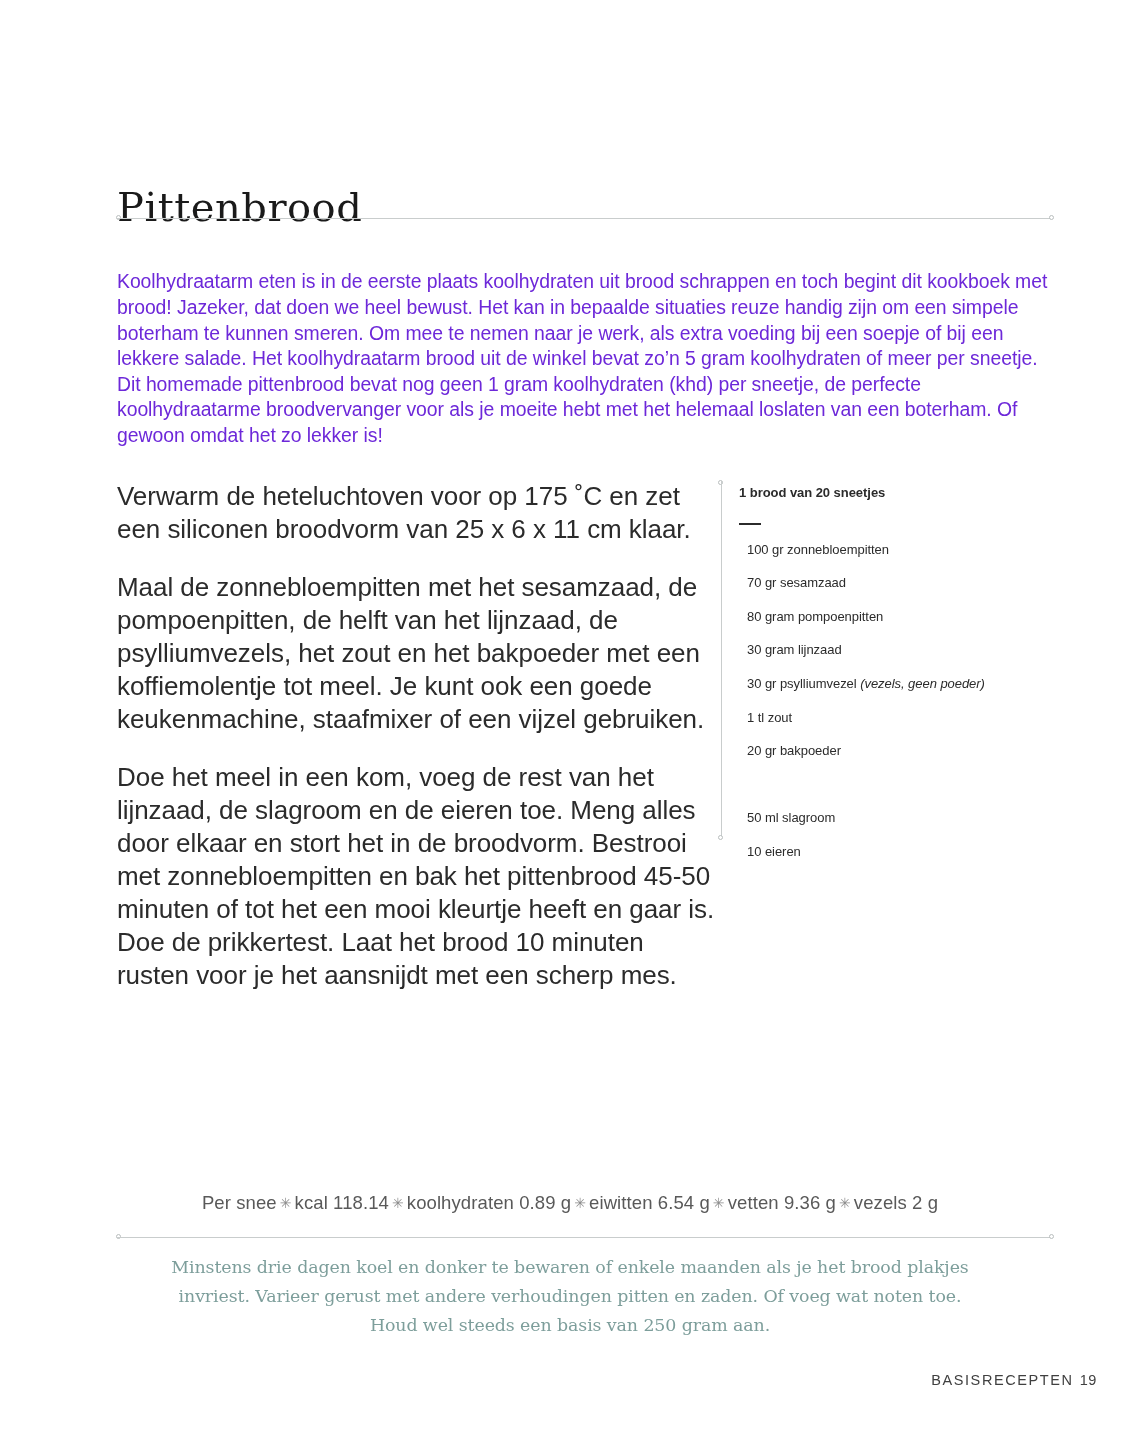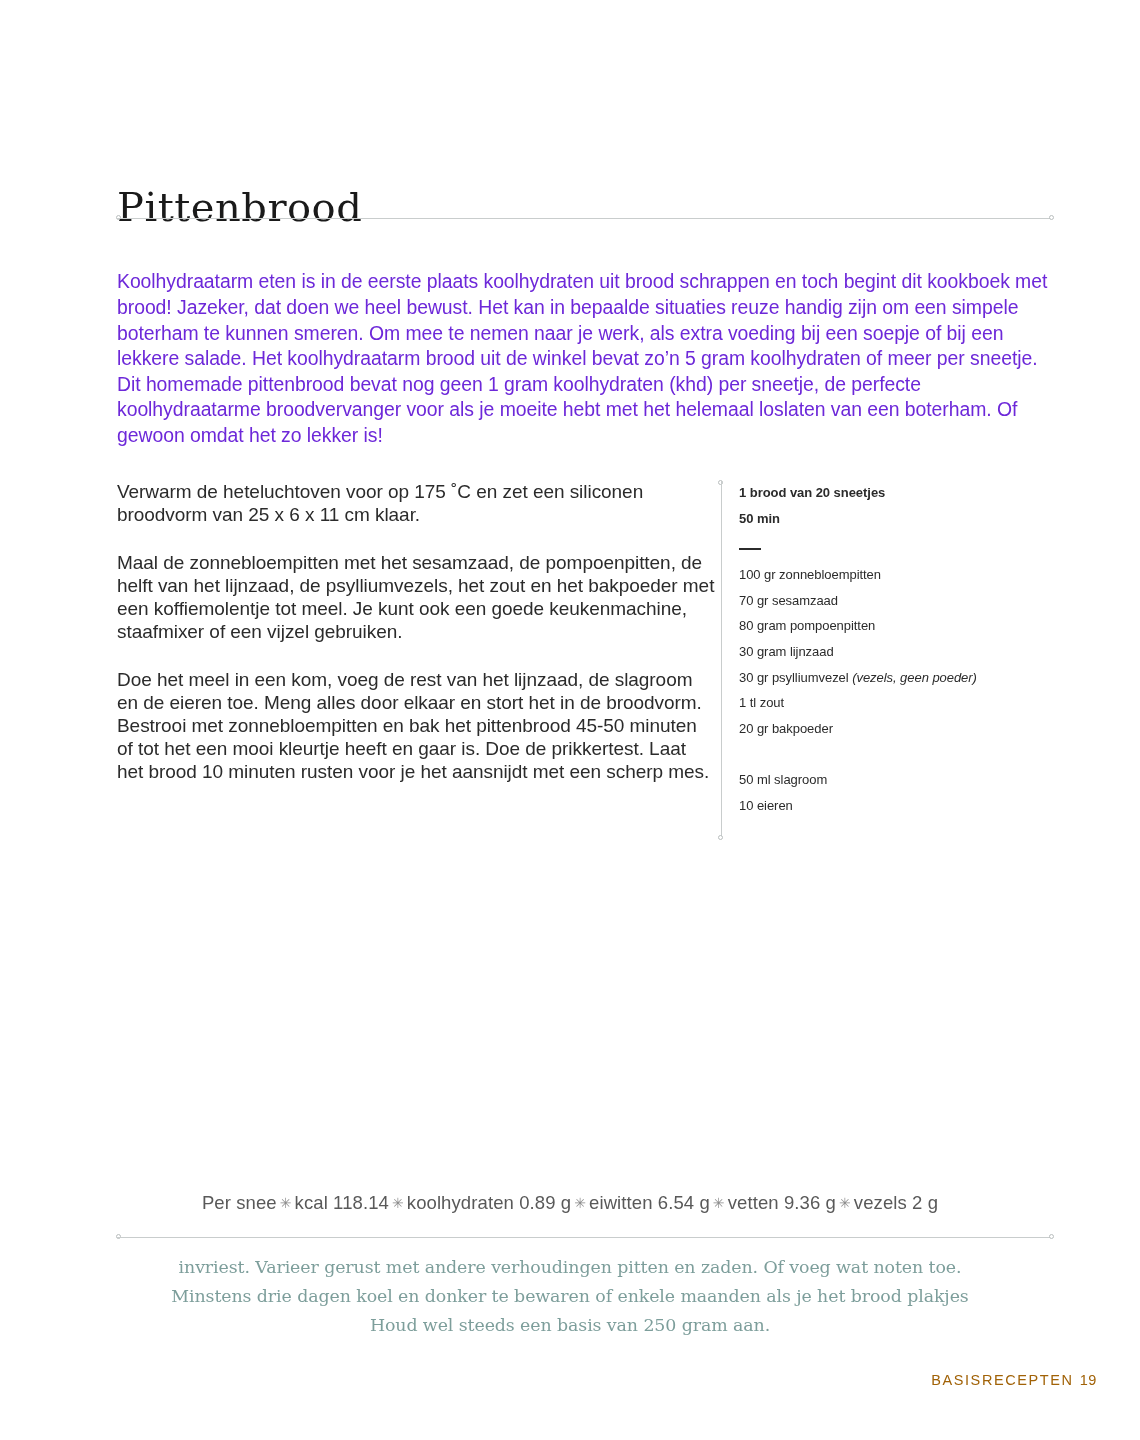--- a/index.html
+++ b/index.html
@@ -77,22 +77,22 @@
     line-height: 25.6px;
     color: #6d28d9;
     letter-spacing: -0.05px;
   }
 
   .col-left {
     position: absolute;
     left: 117px;
     top: 480px;
     width: 600px;
-    font-size: 19px;
-    line-height: 23px;
+    font-size: 26px;
+    line-height: 33px;
     color: #2b2b2b;
     letter-spacing: -0.05px;
   }
   .col-left p { margin: 0 0 25px 0; }
   .col-left p:last-child { margin-bottom: 0; }
 
   
   #vdivider {
     position: absolute;
     left: 716px;
@@ -136,21 +136,21 @@
 
   .emdash {
     margin-top: 17px;
     margin-bottom: 12px;
     width: 22px;
     height: 2px;
     background: #2b2b2b;
   }
 
   .ingredients { list-style: none; margin: 0; padding: 0; }
-  .ingredients li { margin: 0; }
+  .ingredients li { margin: 8px; }
   .ingredients li.spacer { height: 25.6px; }
   .ingredients em { font-style: italic; }
 
   
   .nutrition {
     position: absolute;
     left: 0;
     top: 1191px;
     width: 1140px;
     text-align: center;
@@ -181,21 +181,21 @@
   }
   .note div { white-space: nowrap; }
 
   
   .pagefooter {
     position: absolute;
     right: 87px;
     top: 1372px;
     font-size: 14.5px;
     letter-spacing: 1.6px;
-    color: #a16207;
+    color: #404040;
     white-space: nowrap;
   }
   .pagefooter .num { letter-spacing: 0.6px; margin-left: 6px; }
 </style>
 </head>
 <body>
 
 <div class="page">
 
   <h1 class="title">Pittenbrood</h1>
@@ -216,21 +216,20 @@
 
   <div id="vdivider">
     <span class="dot top"></span>
     <span class="vline"></span>
     <span class="dot bottom"></span>
   </div>
 
   <div class="col-right">
     <div class="yield">
       <div>1 brood van 20 sneetjes</div>
-      <div>50 min</div>
     </div>
     <div class="emdash"></div>
     <ul class="ingredients" id="ingredients-list">
         <li><span>100 gr zonnebloempitten</span></li>
         <li><span>70 gr sesamzaad</span></li>
         <li><span>80 gram pompoenpitten</span></li>
         <li><span>30 gram lijnzaad</span></li>
         <li><span>30 gr psylliumvezel </span><em>(vezels, geen poeder)</em></li>
         <li><span>1 tl zout</span></li>
         <li><span>20 gr bakpoeder</span></li>
@@ -242,22 +241,22 @@
 
   <div class="nutrition" id="nutrition-line"><span>Per snee</span><span class="sep">✳</span><span>kcal 118.14</span><span class="sep">✳</span><span>koolhydraten 0.89 g</span><span class="sep">✳</span><span>eiwitten 6.54 g</span><span class="sep">✳</span><span>vetten 9.36 g</span><span class="sep">✳</span><span>vezels 2 g</span></div>
 
   <div class="hrule" id="rule-footer">
     <span class="dot left"></span>
     <span class="line"></span>
     <span class="dot right"></span>
   </div>
 
   <div class="note" id="tip-note">
+      <div>Minstens drie dagen koel en donker te bewaren of enkele maanden als je het brood plakjes</div>
       <div>invriest. Varieer gerust met andere verhoudingen pitten en zaden. Of voeg wat noten toe.</div>
-      <div>Minstens drie dagen koel en donker te bewaren of enkele maanden als je het brood plakjes</div>
       <div>Houd wel steeds een basis van 250 gram aan.</div>
     </div>
 
   <div class="pagefooter">
     <span>BASISRECEPTEN</span><span class="num">19</span>
   </div>
 
 </div>
 
 </body></html>

